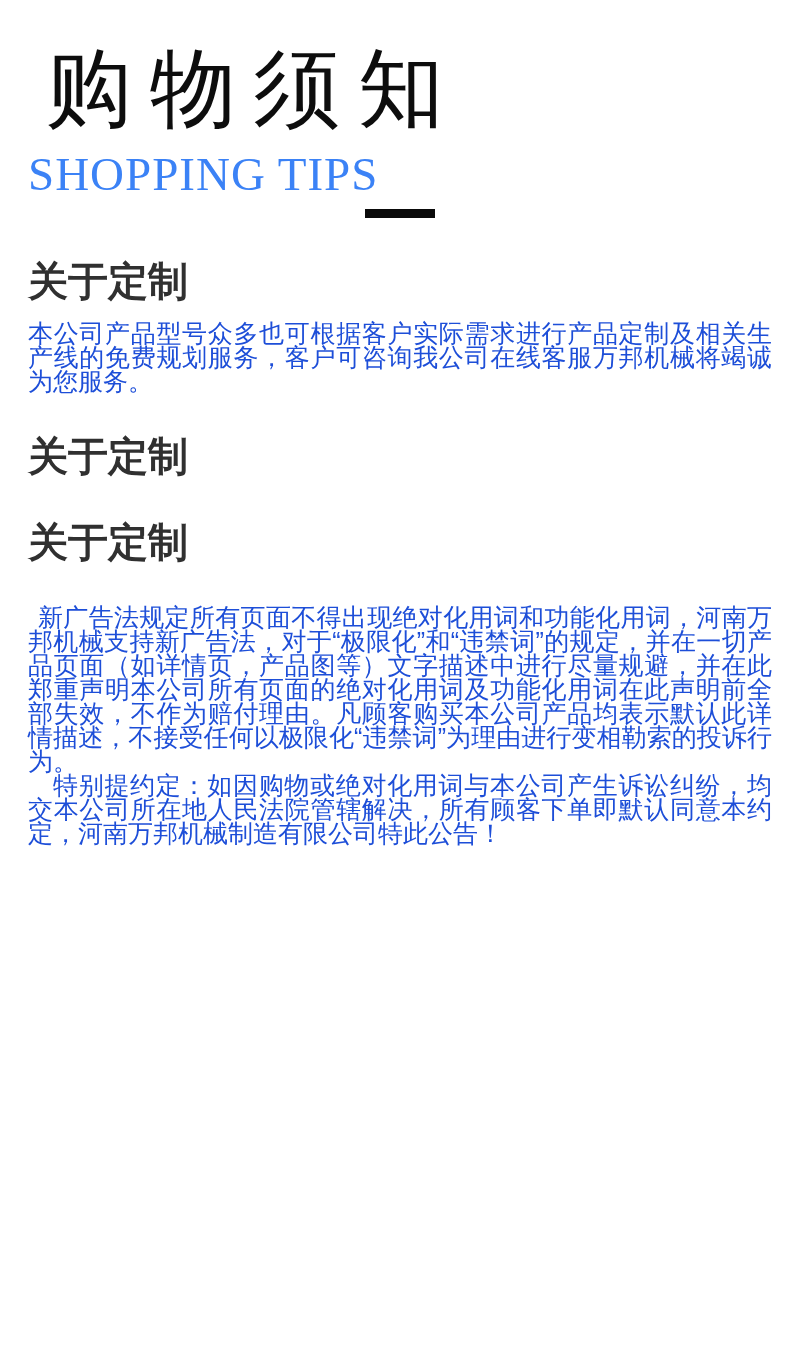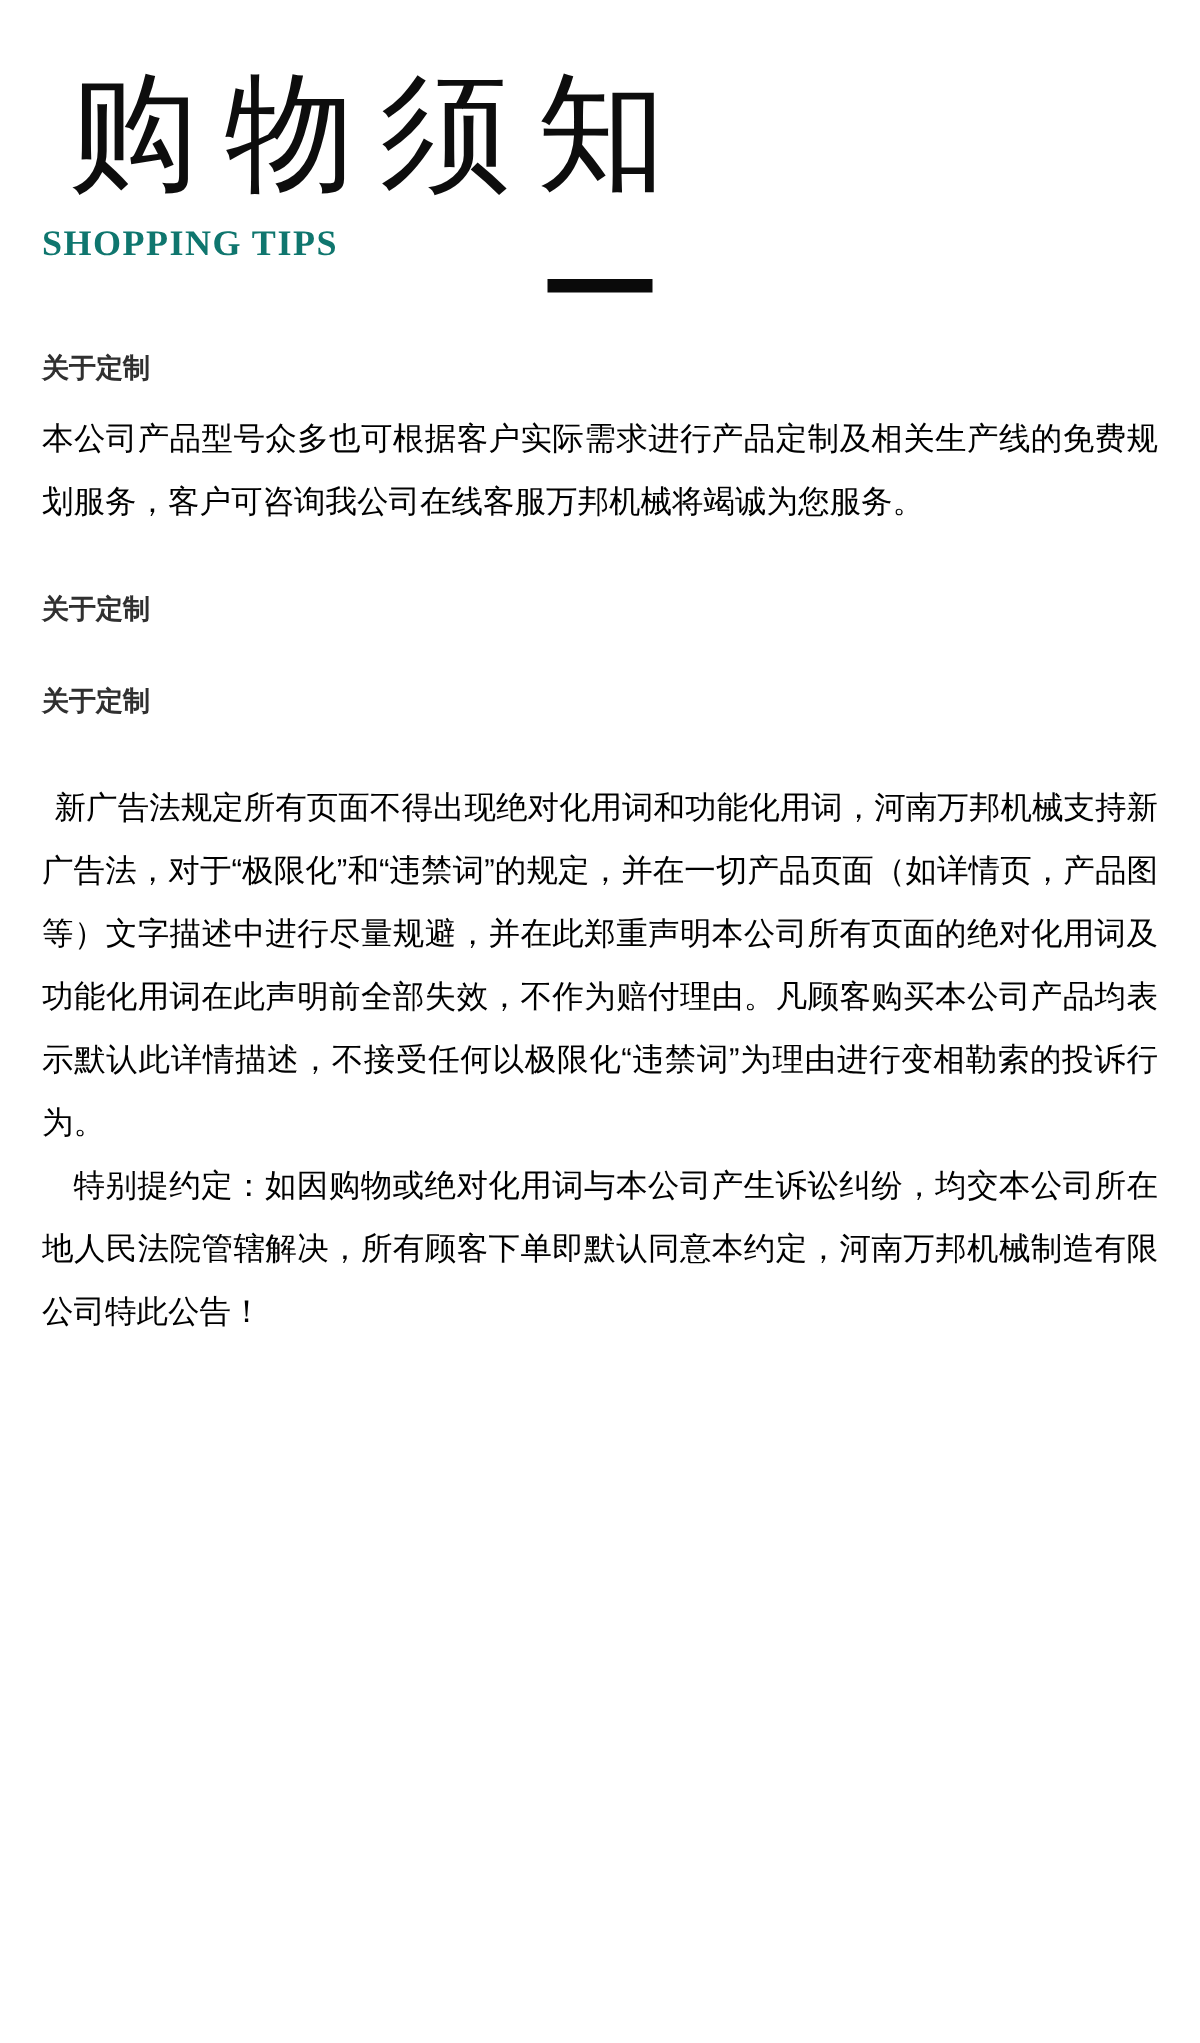--- a/index.html
+++ b/index.html
@@ -29,48 +29,48 @@
     font-size: 86px;
     line-height: 1.1;
     font-weight: 400;
     color: #0d0d0d;
     letter-spacing: 18px;
     margin-left: 18px; 
     white-space: nowrap;
   }
   .page-subtitle {
     font-family: "Liberation Serif", "DejaVu Serif", serif;
-    font-size: 24px;
-    font-weight: 700;
-    color: #0f766e;
+    font-size: 47px;
+    font-weight: 400;
+    color: #3b82f6;
     letter-spacing: 1px;
     margin-top: 14px;
     line-height: 1;
   }
   .title-divider {
     width: 70px;
     height: 9px;
     background: #0a0a0a;
     margin: 11px auto 0 auto;
   }
   
   .section {
     margin-top: 40px;
   }
   .section-heading {
-    font-size: 18px;
+    font-size: 40px;
     font-weight: 700;
     color: #303030;
     line-height: 1.15;
     margin: 0;
   }
   .section p {
-    font-size: 21px;
-    line-height: 42px;
-    color: #000000;
+    font-size: 25px;
+    line-height: 24px;
+    color: #1d4ed8;
     margin: 17px 0 0 0;
     text-align: justify;
     text-justify: inter-ideograph;
   }
   .section p.no-gap {
     margin-top: 0;
   }
   .indent-half { text-indent: 0.4em; }
   .indent-one  { text-indent: 1em; }
 </style>

